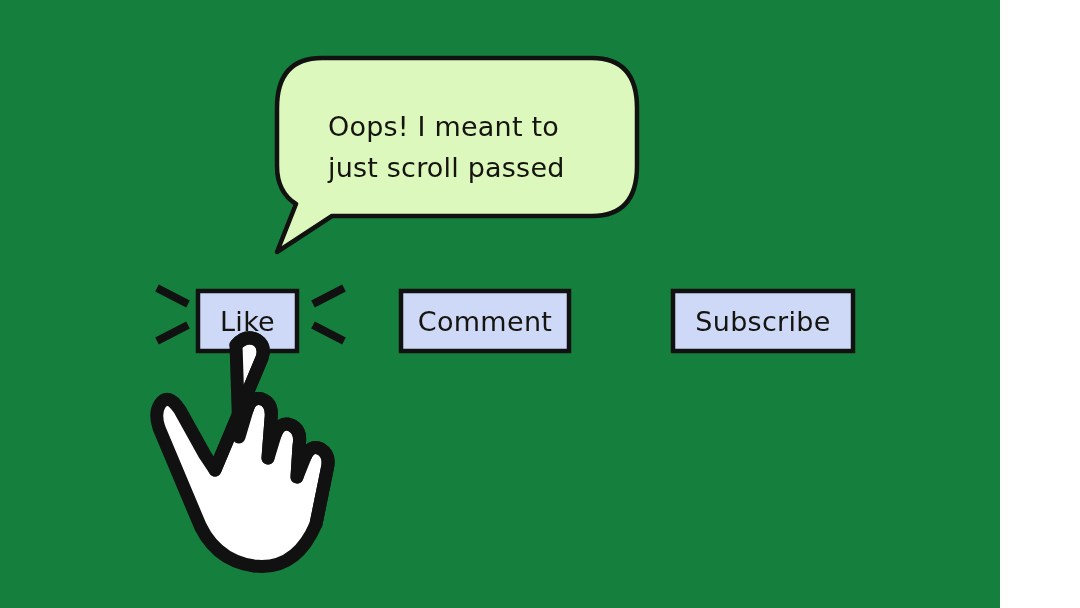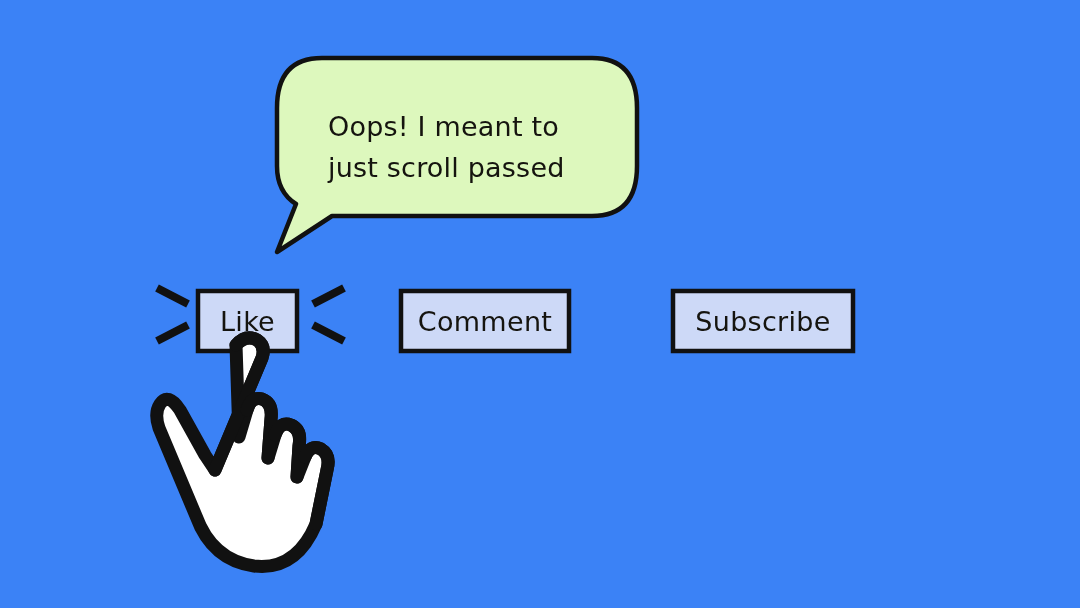--- a/index.html
+++ b/index.html
@@ -8,23 +8,23 @@
     padding: 0;
   }
   body {
     width: 1080px;
     height: 608px;
     overflow: hidden;
     font-family: "DejaVu Sans", sans-serif;
   }
   #scene {
     position: relative;
-    width: 1080px;
+    width: 1000px;
     height: 608px;
-    background: #3b82f6;
+    background: #15803d;
   }
   #scene-svg {
     position: absolute;
     left: 0;
     top: 0;
     width: 1080px;
     height: 608px;
     display: block;
   }
   .bubble-text {

